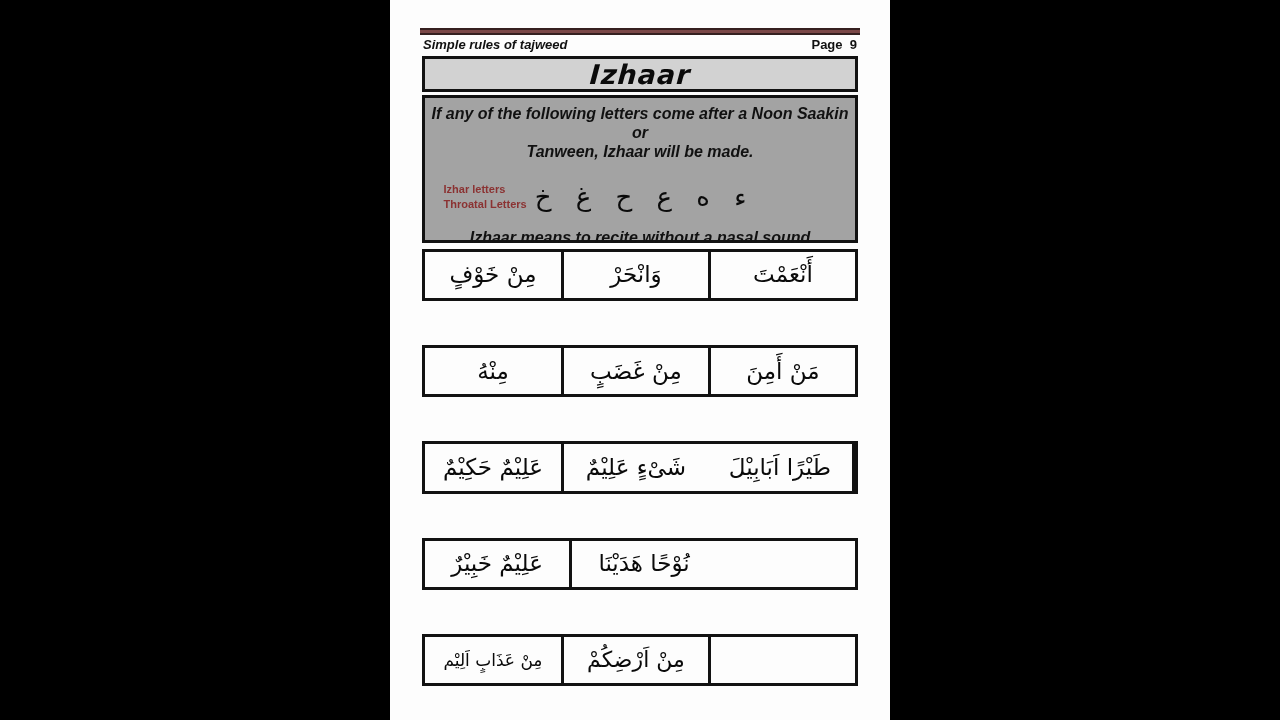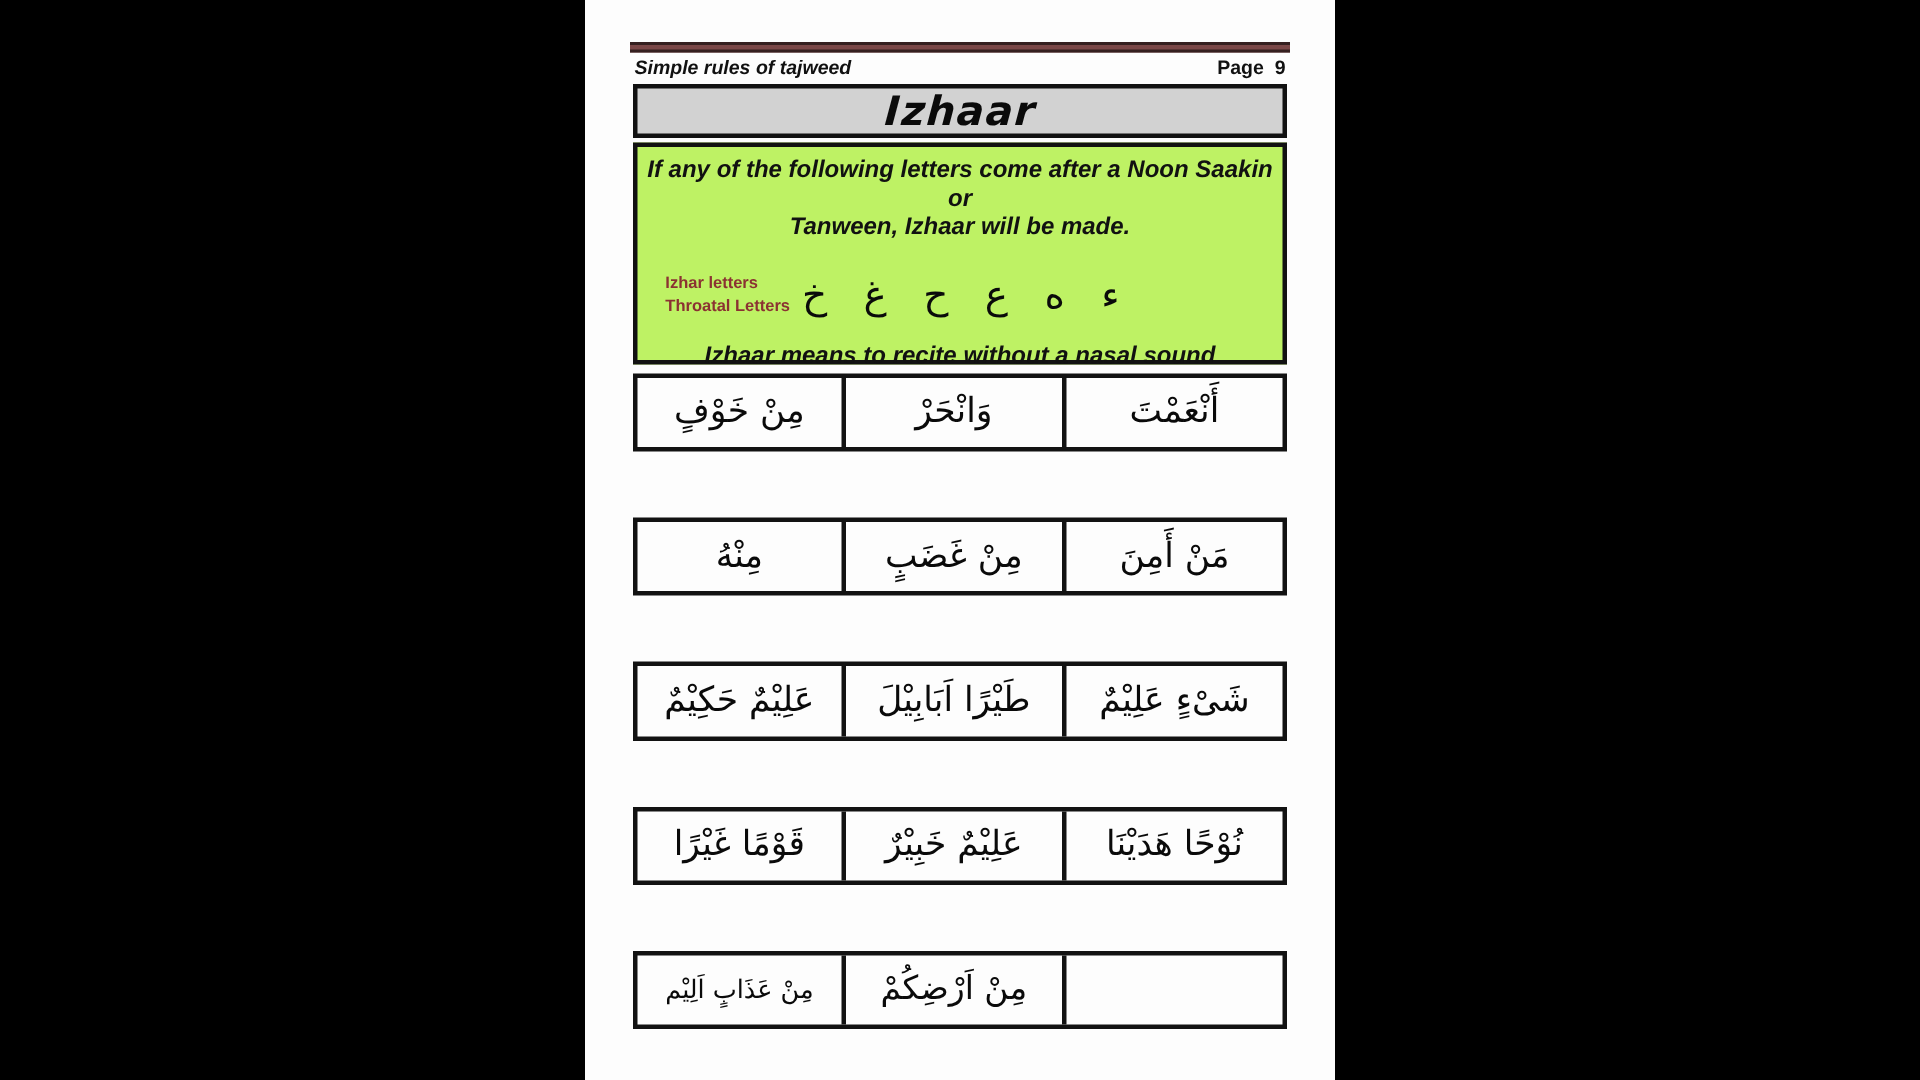--- a/index.html
+++ b/index.html
@@ -30,21 +30,21 @@
     position:absolute;left:32px;top:56px;width:436px;height:36px;
     background:#d2d2d2;border:3px solid #121212;box-sizing:border-box;
     display:flex;align-items:center;justify-content:center;
   }
   .title-box .title{
     font:italic bold 27px/1 "DejaVu Sans",sans-serif;color:#0a0a0a;
     letter-spacing:1px;transform:skewX(-4deg);
   }
   .instruction-box{
     position:absolute;left:32px;top:95px;width:436px;height:148px;
-    border:3px solid #121212;box-sizing:border-box;background:#bef264;
+    border:3px solid #121212;box-sizing:border-box;background:#a3a3a3;
     text-align:center;color:#111;
   }
   .rule-text{
     margin-top:6px;font:italic bold 16px/1.2 "Liberation Sans",sans-serif;
   }
   .letters-row{
     margin-top:15px;display:flex;align-items:center;justify-content:center;
     transform:translateX(-45px);height:40px;
   }
   .letters-label{
@@ -121,25 +121,24 @@
       <div class="tcell c1">وَانْحَرْ</div>
       <div class="tcell c2">أَنْعَمْتَ</div>
     </div>
     <div class="trow">
       <div class="tcell c0">مِنْهُ</div>
       <div class="tcell c1">مِنْ غَضَبٍ</div>
       <div class="tcell c2">مَنْ أَمِنَ</div>
     </div>
     <div class="trow">
       <div class="tcell c0">عَلِيْمٌ حَكِيْمٌ</div>
+      <div class="tcell c2">شَىْءٍ عَلِيْمٌ</div>
       <div class="tcell c1">طَيْرًا اَبَابِيْلَ</div>
-      <div class="tcell c2">شَىْءٍ عَلِيْمٌ</div>
     </div>
     <div class="trow">
-      <div class="tcell c0">قَوْمًا غَيْرًا</div>
       <div class="tcell c1">عَلِيْمٌ خَبِيْرٌ</div>
       <div class="tcell c2">نُوْحًا هَدَيْنَا</div>
     </div>
     <div class="trow">
       <div class="tcell c0">مِنْ عَذَابٍ اَلِيْم</div>
       <div class="tcell c1">مِنْ اَرْضِكُمْ</div>
     </div>
   </div>
 
 </div>

